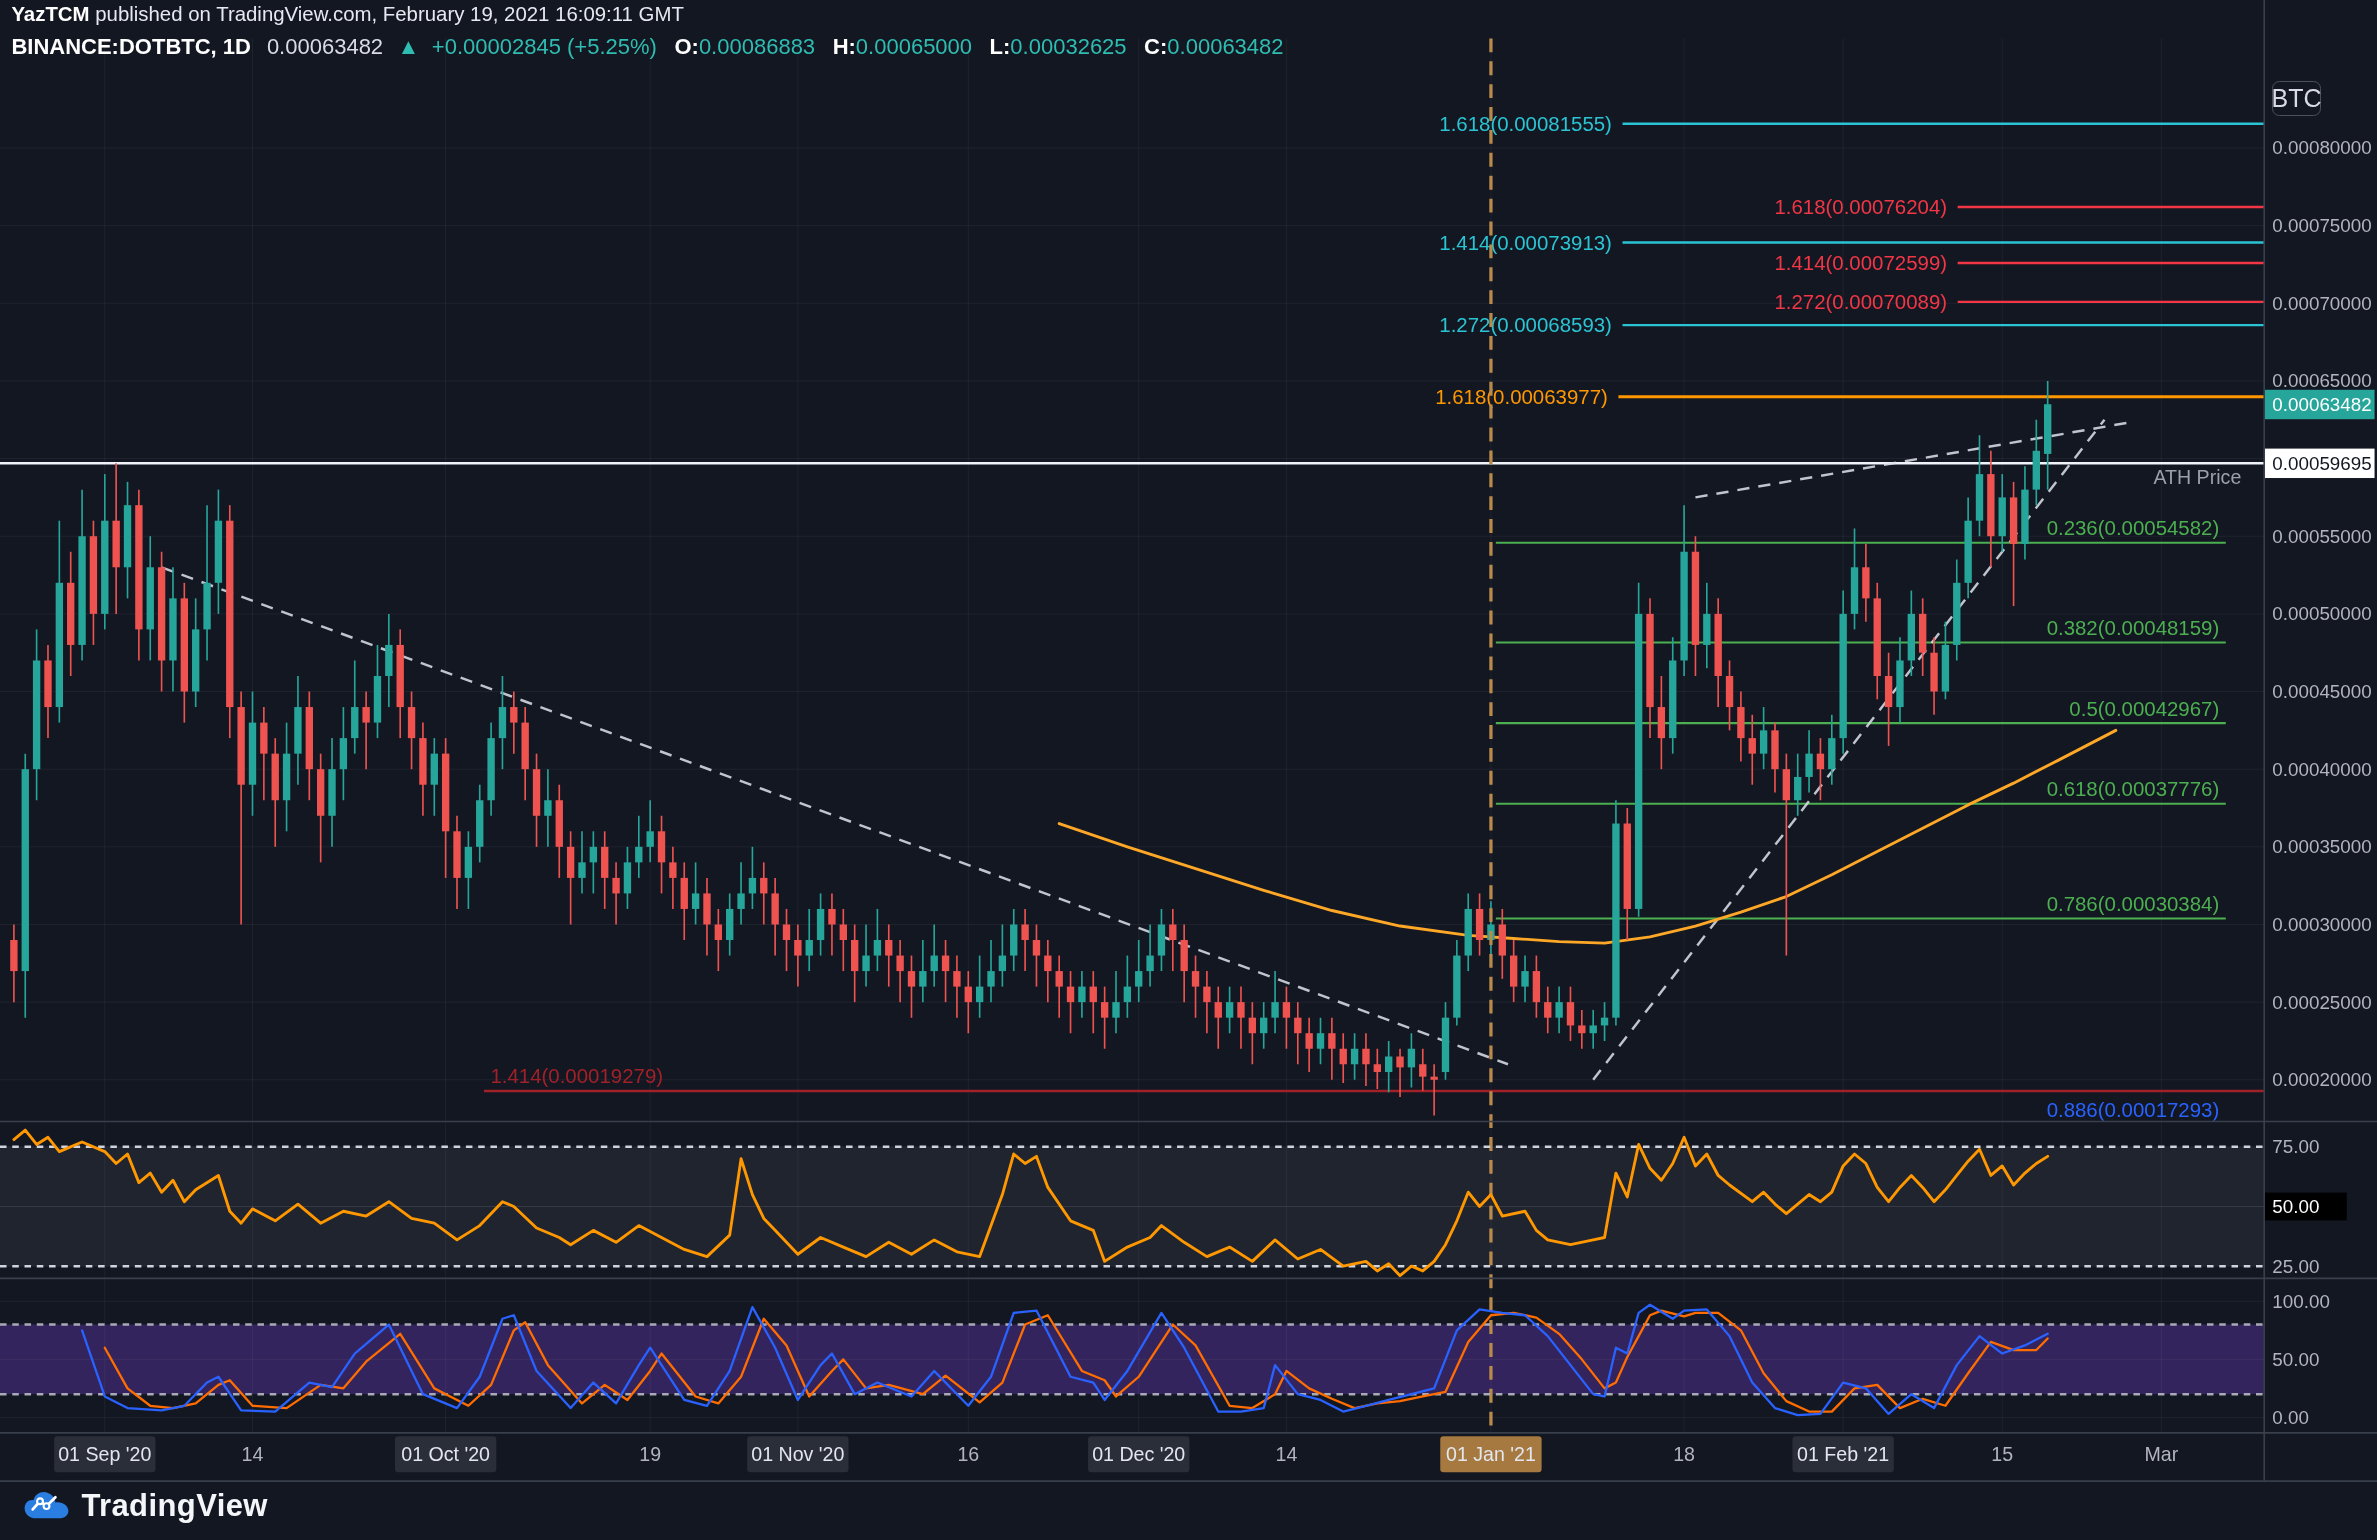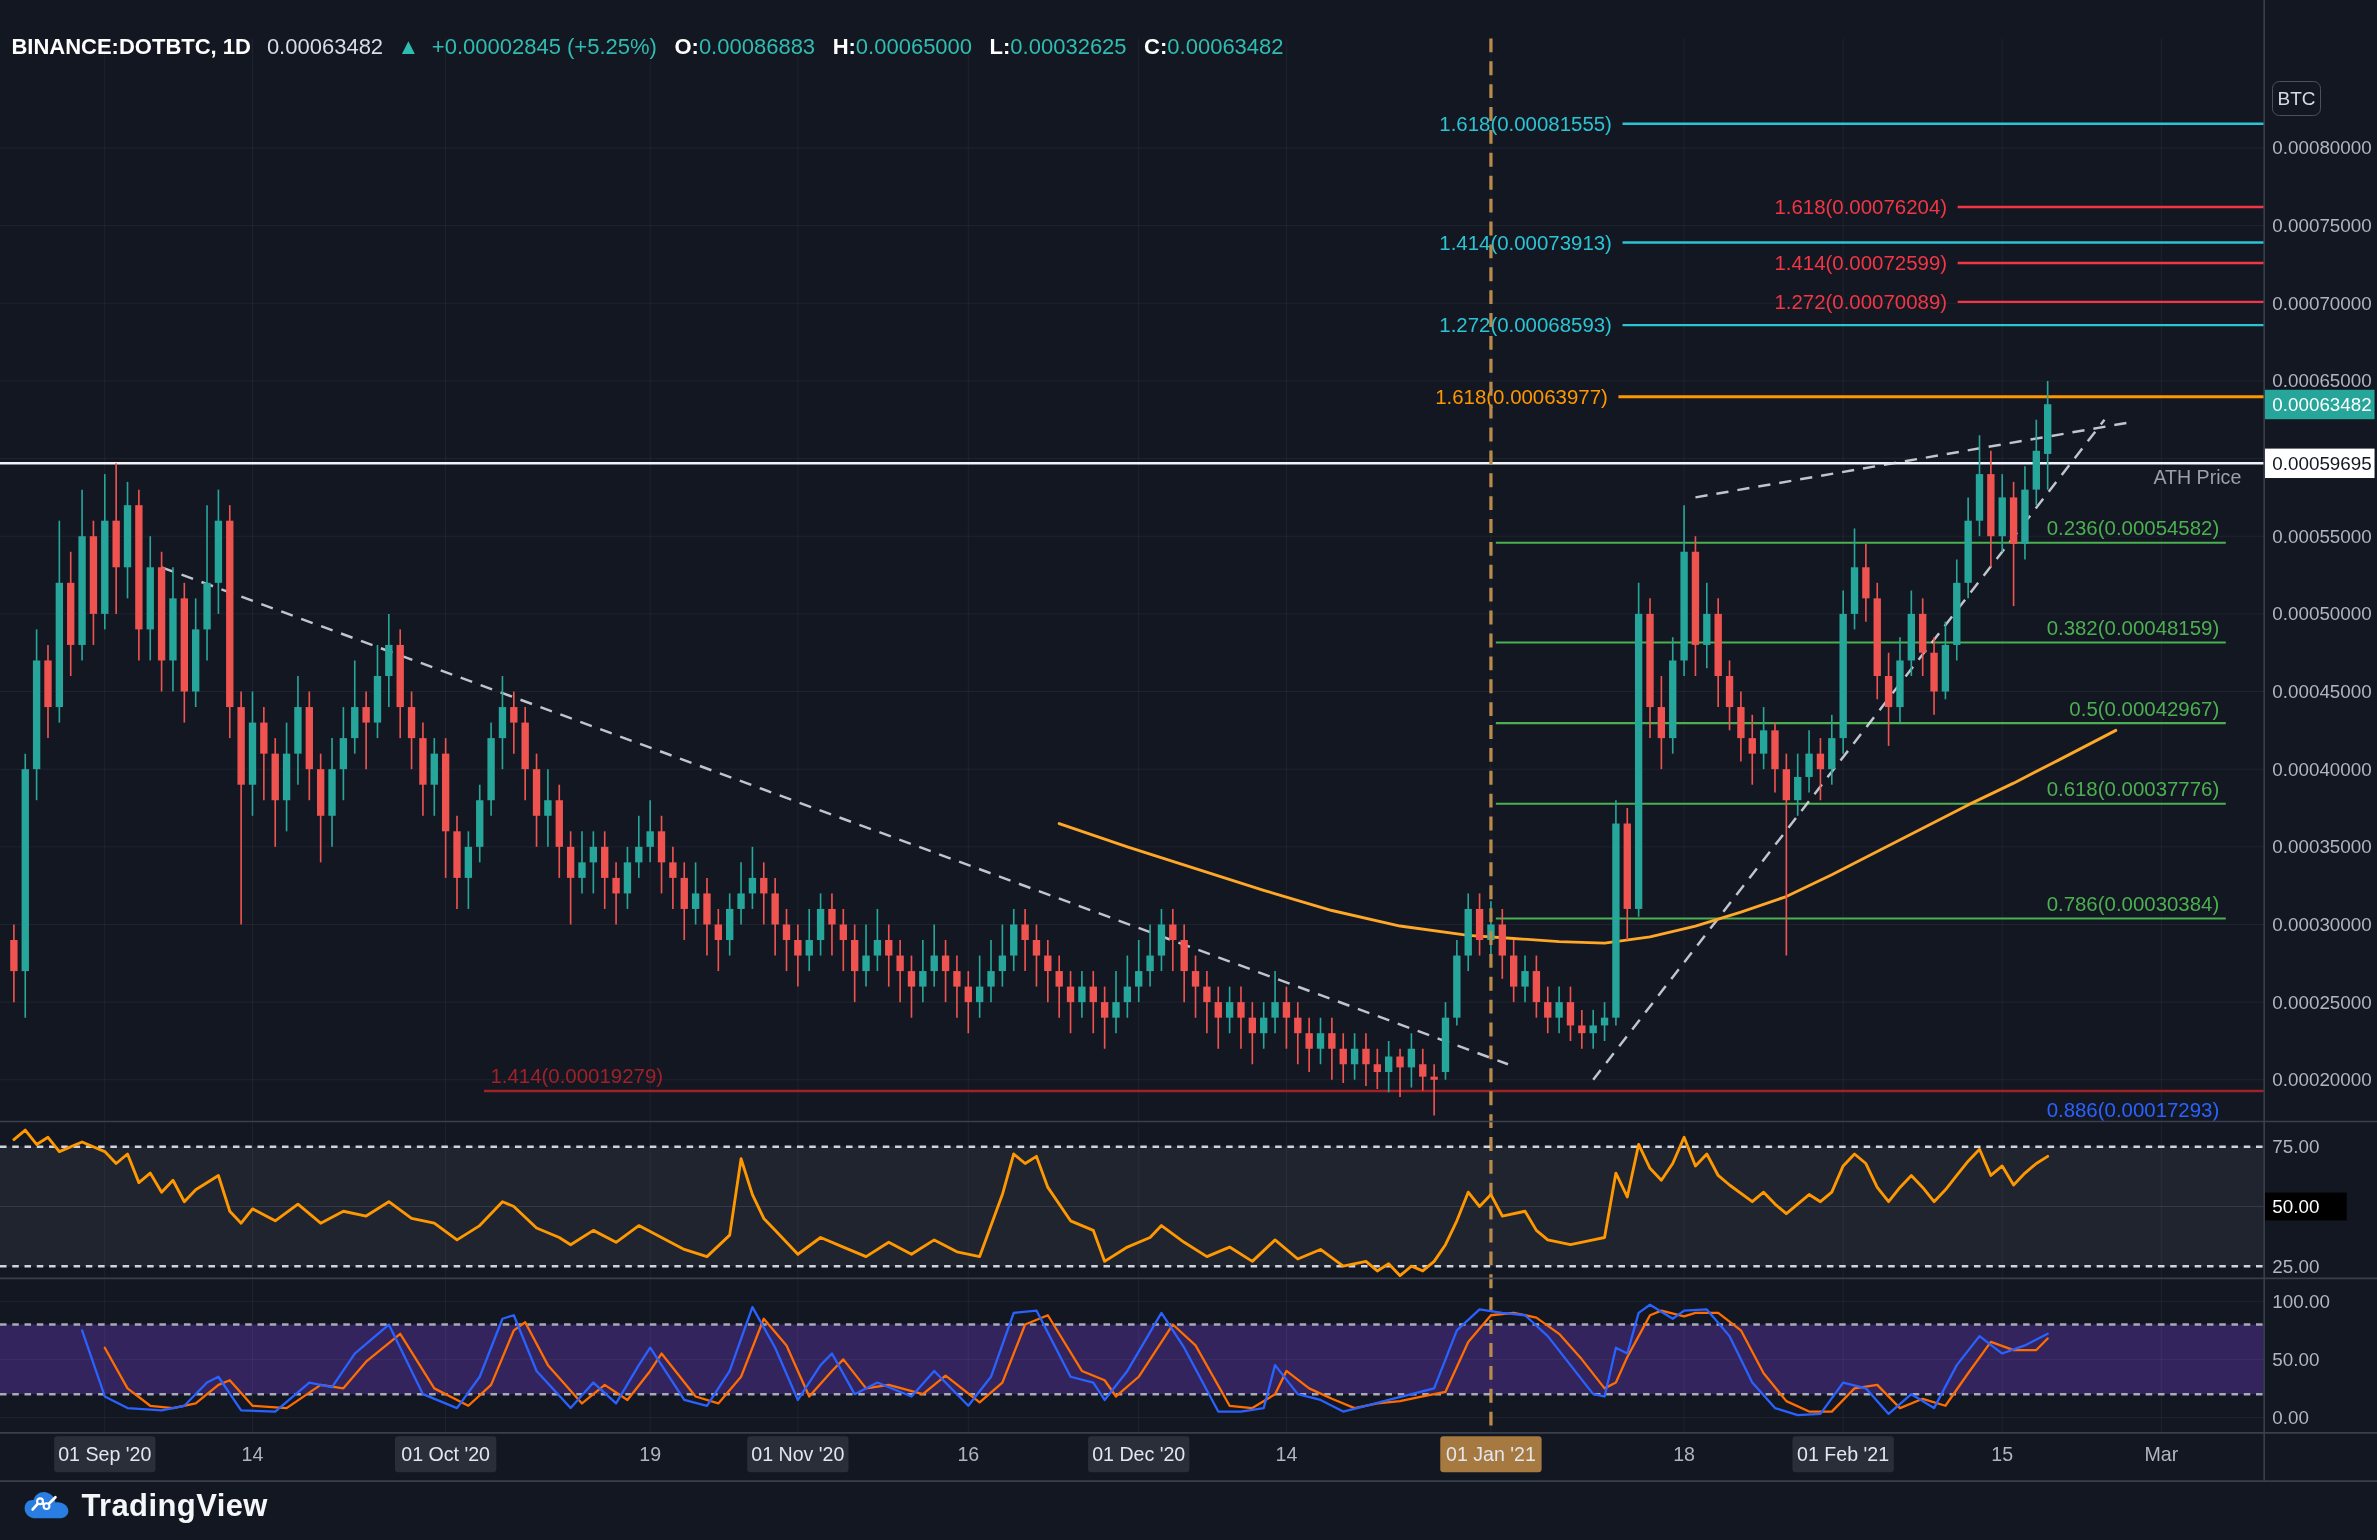--- a/index.html
+++ b/index.html
@@ -8,21 +8,21 @@
   #chart-svg{position:absolute;left:0;top:0;}
   .hdr{position:absolute;left:11.4px;white-space:nowrap;z-index:5;}
   #hdr1{top:3.3px;font-size:20.4px;color:#e6e9f0;}
   #hdr1 .author{font-weight:bold;color:#ffffff;}
   #hdr2{top:34px;font-size:22px;color:#d9dce3;}
   #hdr2 .sym{font-weight:bold;color:#ffffff;}
   #hdr2 .chg{color:#2fbdb2;}
   #hdr2 .olab{font-weight:bold;color:#ffffff;margin-left:11.4px;}
   #hdr2 .oval{color:#2fbdb2;}
   #btc-button{position:absolute;left:2272px;top:81px;width:47px;height:33px;border:1.6px solid #4c505c;
-    border-radius:7.4px;color:#d8dbe3;font-size:19px;display:flex;align-items:center;justify-content:center;z-index:6;}
+    border-radius:7.4px;color:#d8dbe3;font-size:25px;display:flex;align-items:center;justify-content:center;z-index:6;}
   #axis-price{position:absolute;left:2265px;top:0;width:112px;height:1481px;z-index:4;}
   #axis-time{position:absolute;left:0;top:1433px;width:2265px;height:48px;z-index:4;}
   #logo{position:absolute;left:23px;top:1488px;display:flex;align-items:flex-start;gap:11.4px;z-index:5;}
   #logo .logotext{font-size:31px;font-weight:600;color:#f5f6f9;letter-spacing:0.4px;}
 </style>
 </head>
 <body>
 
 <div id="app">
   <svg id="chart-svg" width="2377" height="1540" viewBox="0 0 2908 1884">
@@ -528,20 +528,21 @@
         <rect x="1762" y="1757" width="124" height="44" rx="4" fill="#a5793f"></rect>
         <text x="1824" y="1787" font-size="24" fill="#e3e6ee" font-family="&quot;Liberation Sans&quot;,&quot;DejaVu Sans&quot;,sans-serif" text-anchor="middle">01 Jan '21</text>
         <text x="2060.3" y="1787" font-size="24" fill="#b2b5be" font-family="&quot;Liberation Sans&quot;,&quot;DejaVu Sans&quot;,sans-serif" text-anchor="middle">18</text>
         <rect x="2192.9" y="1757" width="124" height="44" rx="4" fill="#2a2e39"></rect>
         <text x="2254.9" y="1787" font-size="24" fill="#e3e6ee" font-family="&quot;Liberation Sans&quot;,&quot;DejaVu Sans&quot;,sans-serif" text-anchor="middle">01 Feb '21</text>
         <text x="2449.5" y="1787" font-size="24" fill="#b2b5be" font-family="&quot;Liberation Sans&quot;,&quot;DejaVu Sans&quot;,sans-serif" text-anchor="middle">15</text>
         <text x="2644.1" y="1787" font-size="24" fill="#b2b5be" font-family="&quot;Liberation Sans&quot;,&quot;DejaVu Sans&quot;,sans-serif" text-anchor="middle">Mar</text>
       </g>
     </svg>
 
+  <div id="hdr1" class="hdr"><span class="author">YazTCM</span><span> published on TradingView.com, February 19, 2021 16:09:11 GMT</span></div>
 
   <div id="hdr2" class="hdr">
     <span class="sym">BINANCE:DOTBTC, 1D</span>
     <span style="margin-left:9.8px;">0.00063482</span>
     <span class="chg" style="margin-left:8.2px;">▲</span>
     <span class="chg" style="margin-left:6.5px;">+0.00002845 (+5.25%)</span>
     <span class="olab">O:</span><span class="oval">0.00086883</span>
     <span class="olab">H:</span><span class="oval">0.00065000</span>
     <span class="olab">L:</span><span class="oval">0.00032625</span>
     <span class="olab">C:</span><span class="oval">0.00063482</span>

